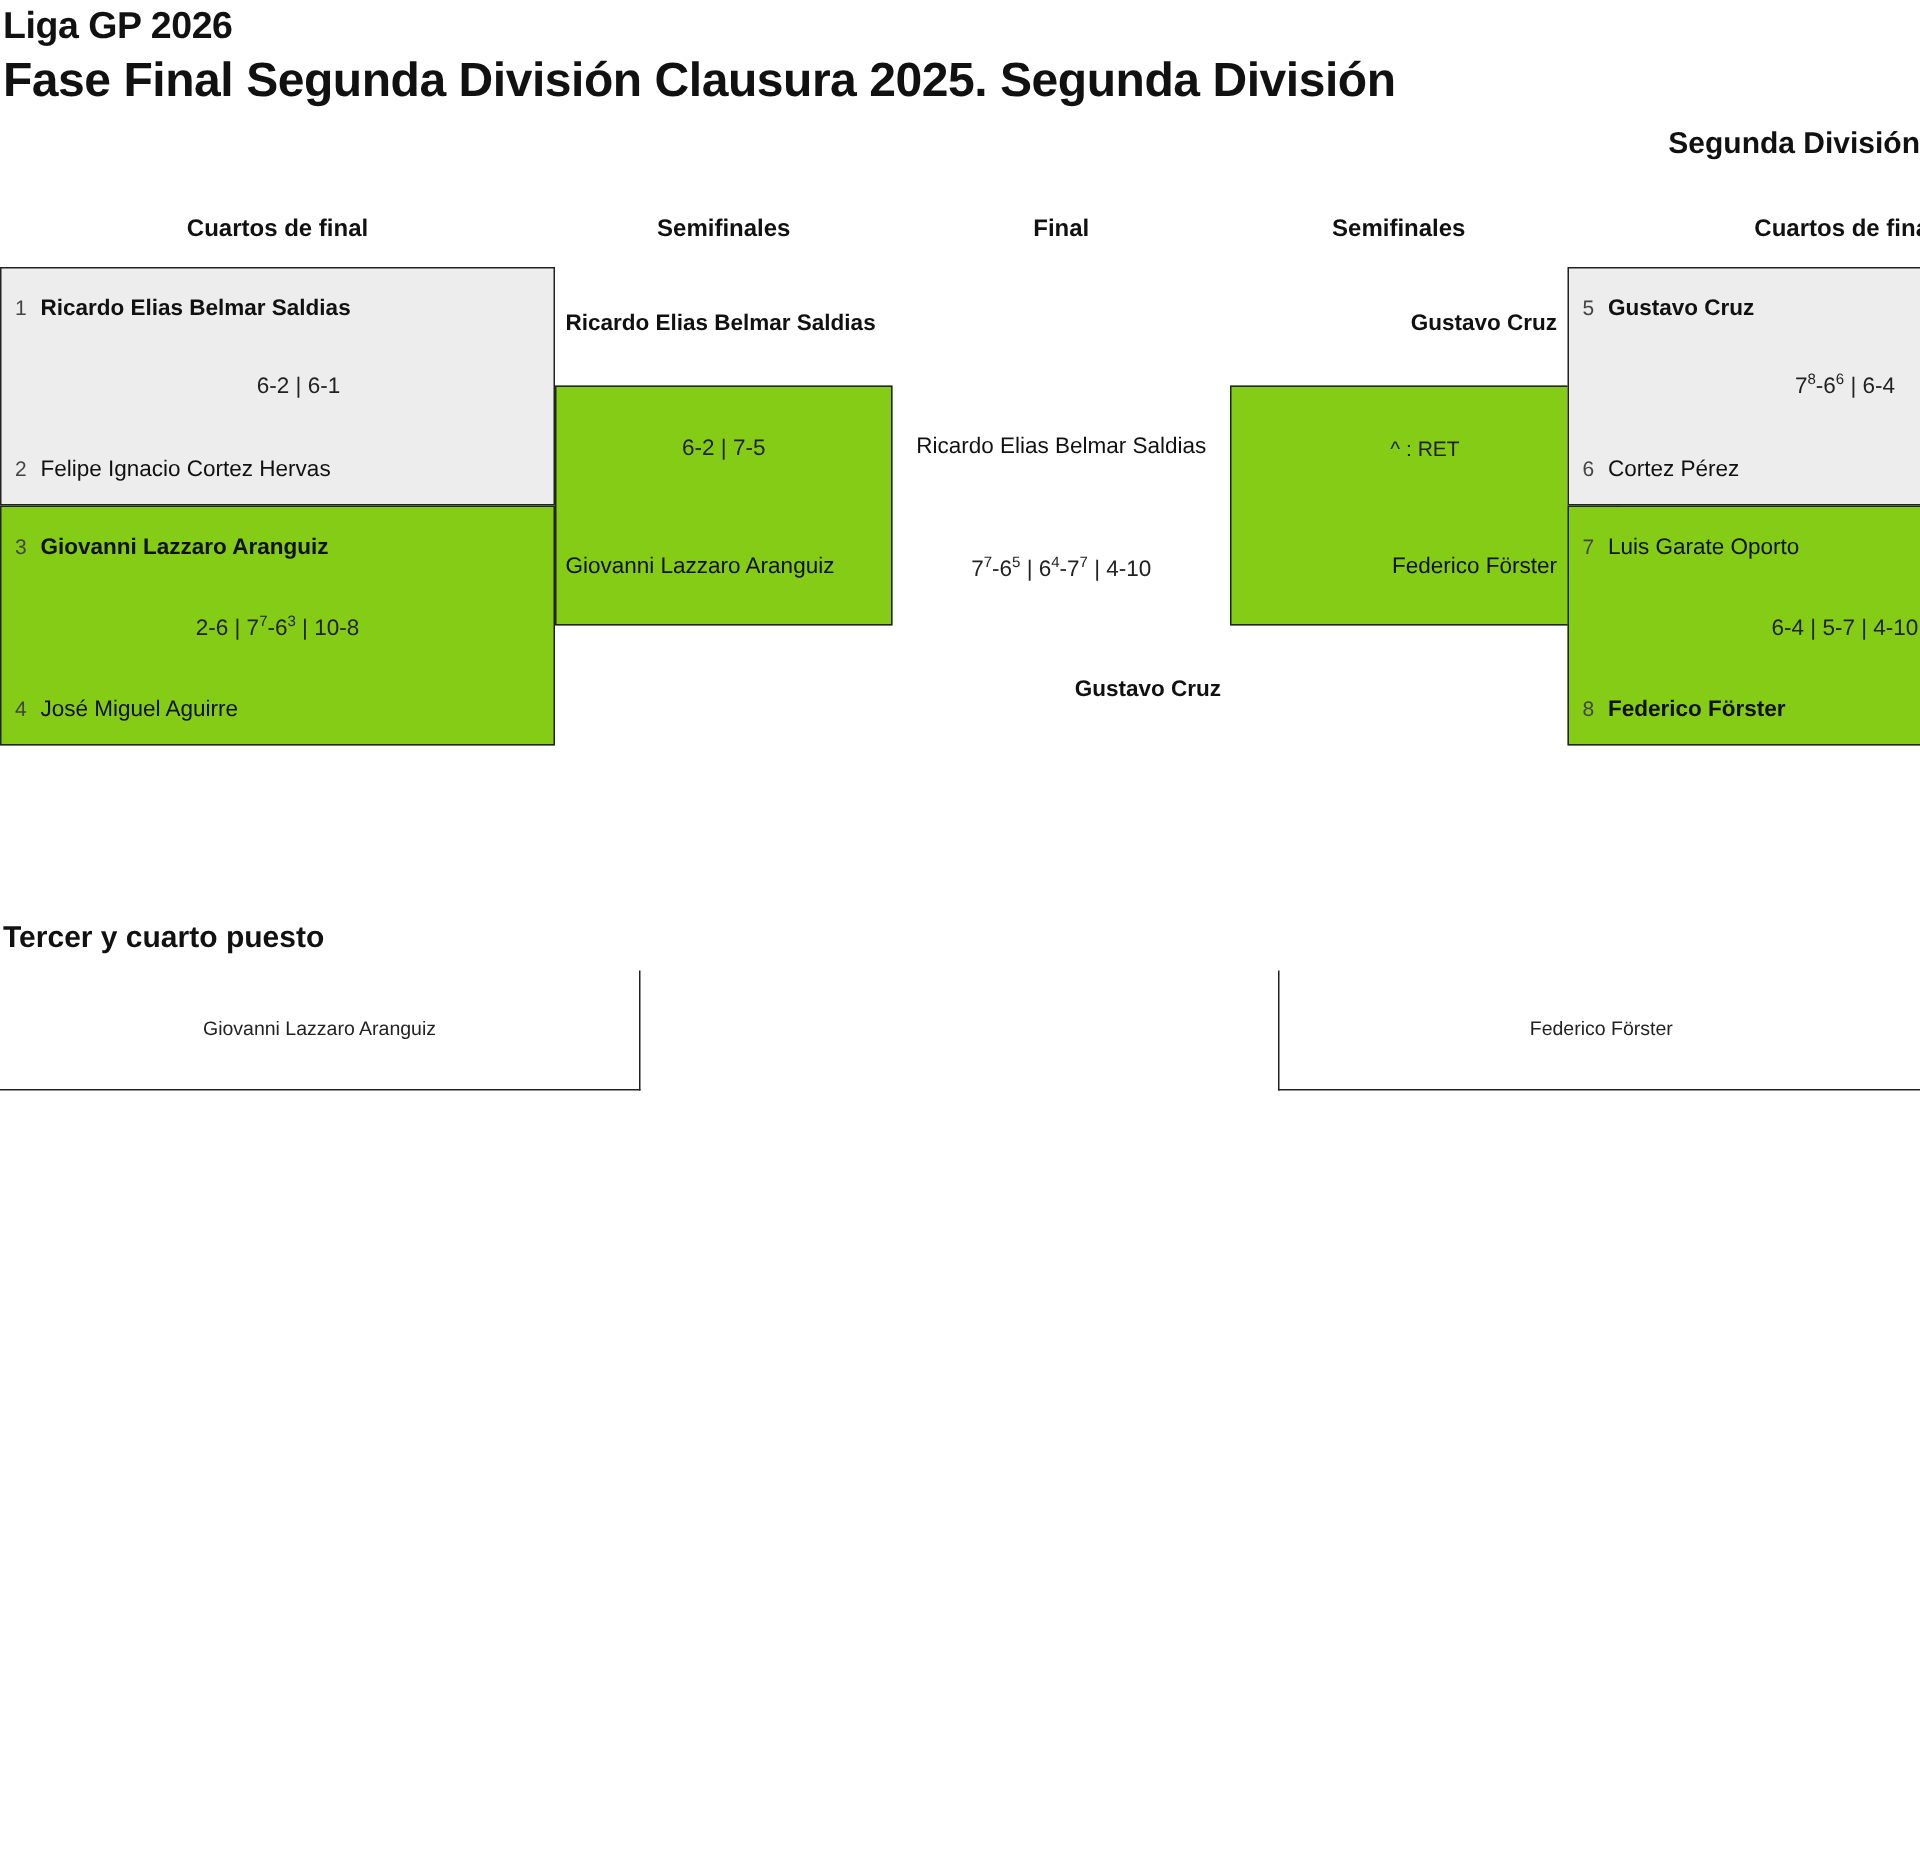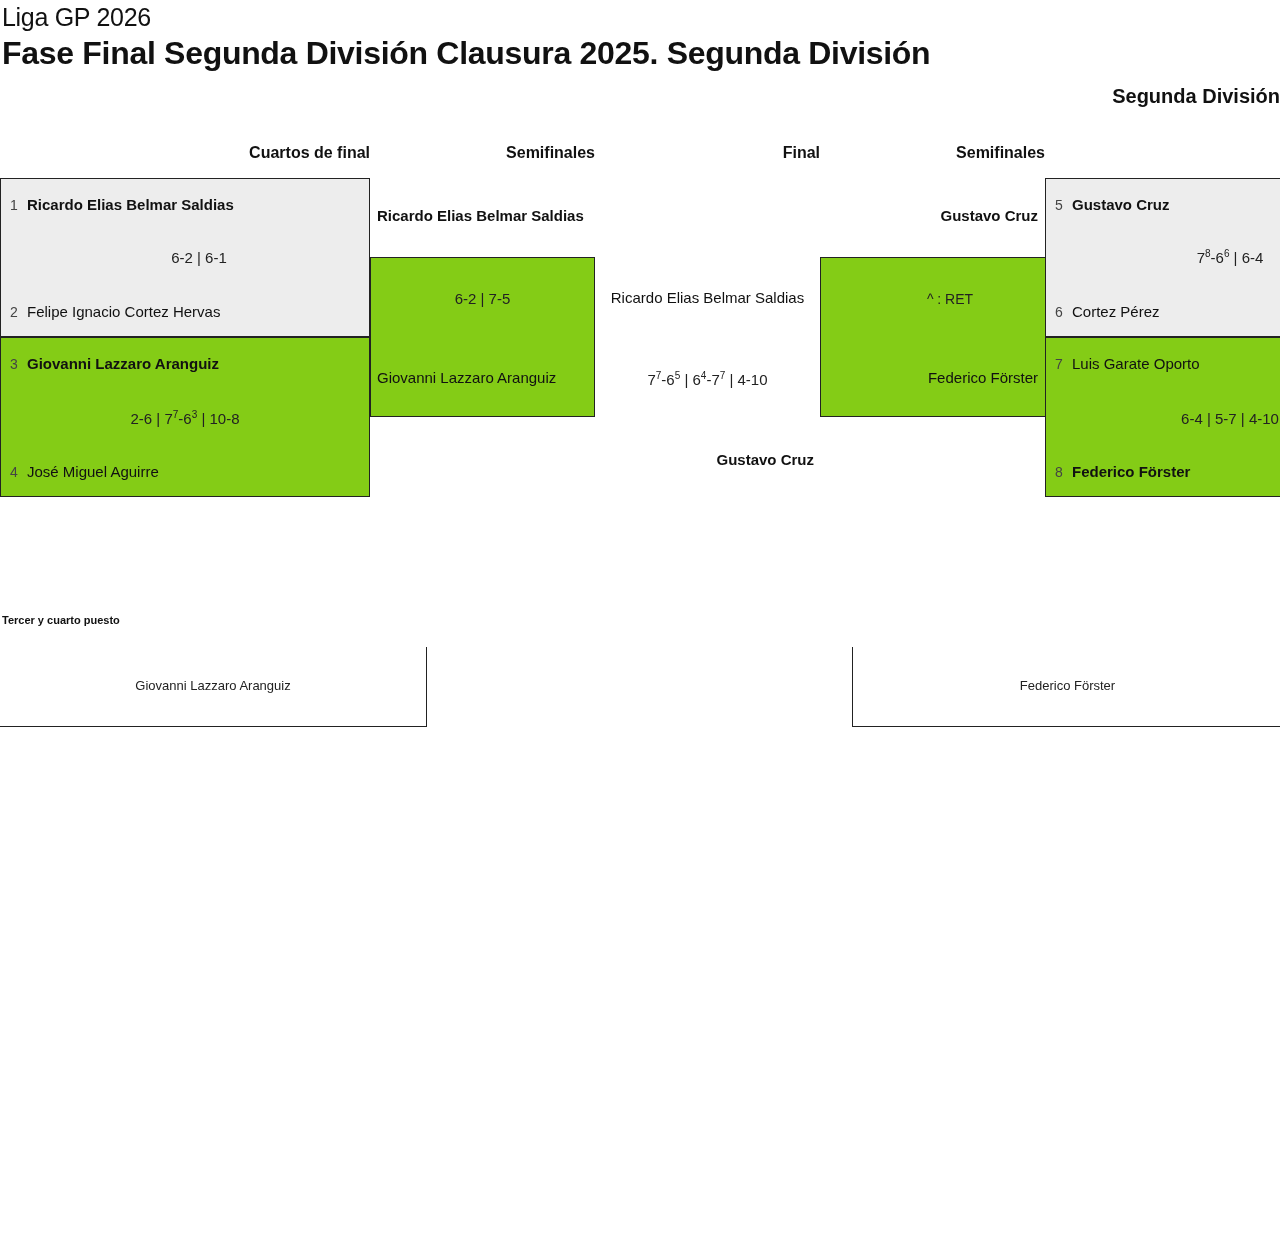--- a/index.html
+++ b/index.html
@@ -1,40 +1,40 @@
 <!DOCTYPE html>
 <html><head>
 <meta charset="utf-8">
 <style>
   html,body { margin:0; padding:0; background:#fff; }
   body { font-family:"Liberation Sans", sans-serif; color:#111; }
   .canvas { position:relative; width:1280px; height:1245px; background:#fff; overflow:hidden; }
 
   
-  .title   { position:absolute; left:2px; top:3px;  font-size:25px; font-weight:normal; letter-spacing:-0.3px; }
+  .title   { position:absolute; left:2px; top:3px;  font-size:25px; font-weight:bold; letter-spacing:-0.3px; }
   .subtitle{ position:absolute; left:2px; top:35px; font-size:32px; font-weight:bold; letter-spacing:-0.3px; }
   .division{ position:absolute; left:0; top:85px; width:1280px; text-align:right; font-size:20px; font-weight:600; }
 
   
   .logo { position:absolute; left:1045px; top:0; width:235px; height:80px; cursor:pointer; }
 
   
-  .round-header { position:absolute; top:144px; text-align:right; font-size:16px; font-weight:600; }
+  .round-header { position:absolute; top:144px; text-align:center; font-size:16px; font-weight:600; }
   .box  { position:absolute; border:1.5px solid #222; box-sizing:border-box; background:#84cc16; }
   .box.gray { background:#ededed; }
   .prow { position:absolute; left:9px; right:9px; display:flex; align-items:baseline; font-size:15px; line-height:18px; }
   .seed { width:17px; flex:none; font-size:14px; color:#444; }
   .pname{ color:#111; white-space:nowrap; }
   .bold { font-weight:bold; }
   .score{ position:absolute; left:0; right:0; text-align:center; font-size:15px; line-height:18px; color:#222; white-space:nowrap; }
   sup   { font-size:10px; line-height:0; }
   .label{ position:absolute; font-size:15px; line-height:18px; white-space:nowrap; }
 
   
-  .tp-heading { position:absolute; left:2px; top:614px; font-size:11px; font-weight:bold; }
+  .tp-heading { position:absolute; left:2px; top:614px; font-size:20px; font-weight:bold; }
   .tp-score   { position:absolute; left:427px; top:654px; width:426px; text-align:center; font-size:13px; color:#444; }
   .tp-leg     { position:absolute; top:647px; height:80px; box-sizing:border-box; }
   .tp-leg.left  { left:0;     width:427px; border-right:1.5px solid #222;  border-bottom:1.5px solid #222; }
   .tp-leg.right { left:852px; width:430px; border-left:1.5px solid #222;   border-bottom:1.5px solid #222; }
   .tp-name    { position:absolute; left:0; right:0; top:31px; text-align:center; font-size:13px; color:#222; }
 </style>
 </head>
 <body>
 
 <div class="canvas">

